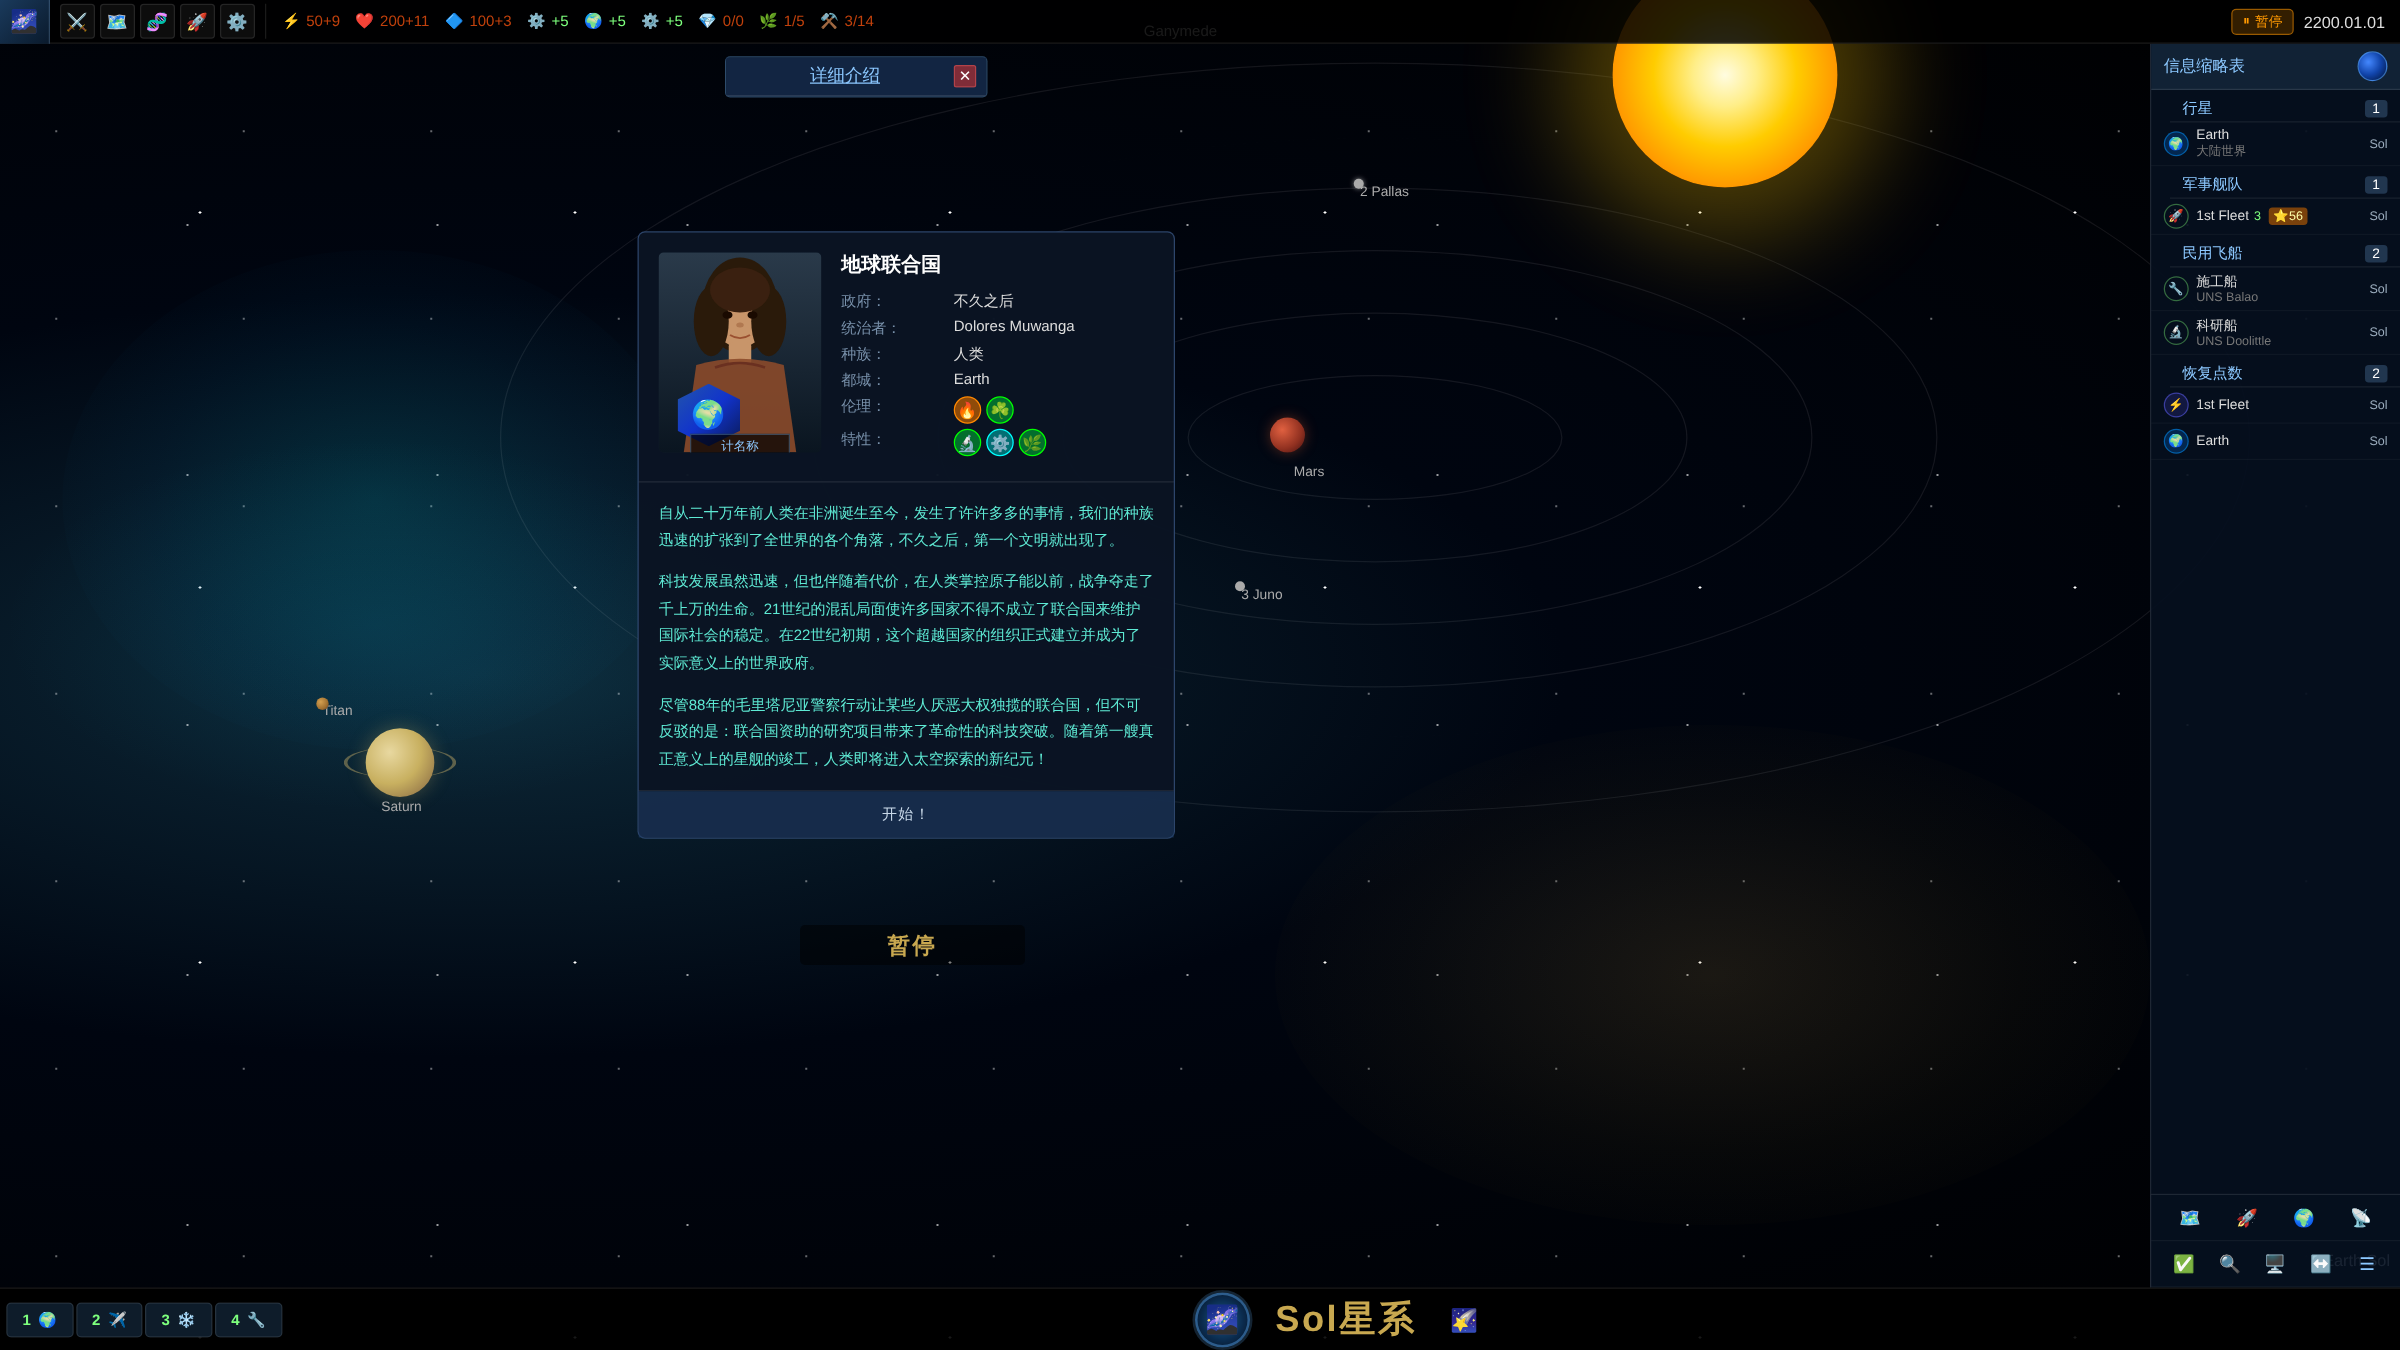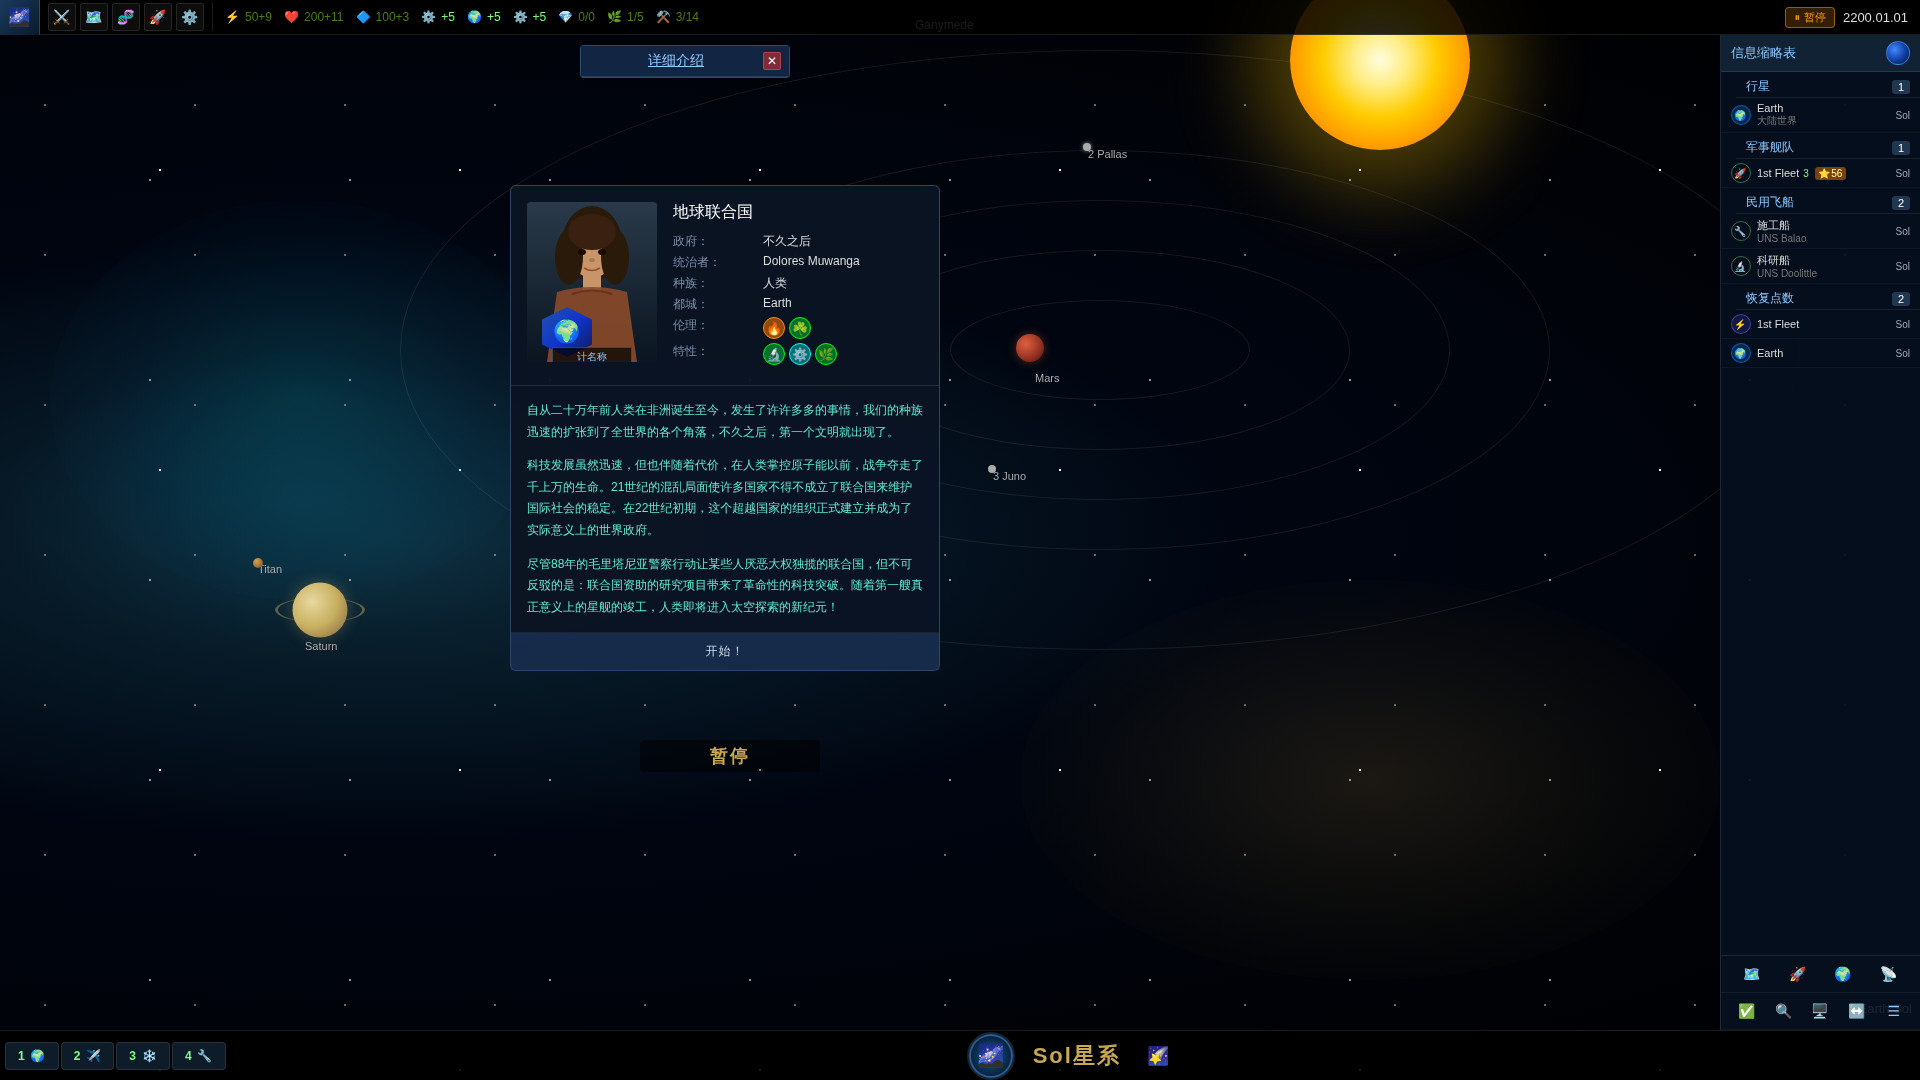--- a/index.html
+++ b/index.html
@@ -135,21 +135,21 @@
     .resource-icon {
       width: 16px;
       height: 16px;
       display: flex;
       align-items: center;
       justify-content: center;
       font-size: 12px;
     }
 
     .resource-value {
-      color: #4d7c0f;
+      color: #c2410c;
       font-size: 12px;
     }
 
     .resource-positive {
       color: #7dff7d;
     }
 
     .topbar-right {
       display: flex;
       align-items: center;
@@ -342,21 +342,21 @@
       font-size: 12px;
       color: #bbb;
     }
 
     .bottom-tab-num {
       color: #7dff7d;
       font-weight: bold;
     }
 
     .bottom-system-title {
-      font-size: 22px;
+      font-size: 29px;
       color: #c8a850;
       font-weight: bold;
       letter-spacing: 2px;
     }
 
     .pause-overlay {
       position: absolute;
       top: 740px;
       left: 640px;
       width: 180px;
@@ -508,21 +508,21 @@
       white-space: nowrap;
     }
 
     .faction-info {
       flex: 1;
     }
 
     .faction-name {
       font-size: 16px;
       color: #fff;
-      font-weight: normal;
+      font-weight: bold;
       margin-bottom: 10px;
     }
 
     .info-row {
       display: flex;
       margin-bottom: 4px;
       font-size: 12px;
     }
 
     .info-label {

